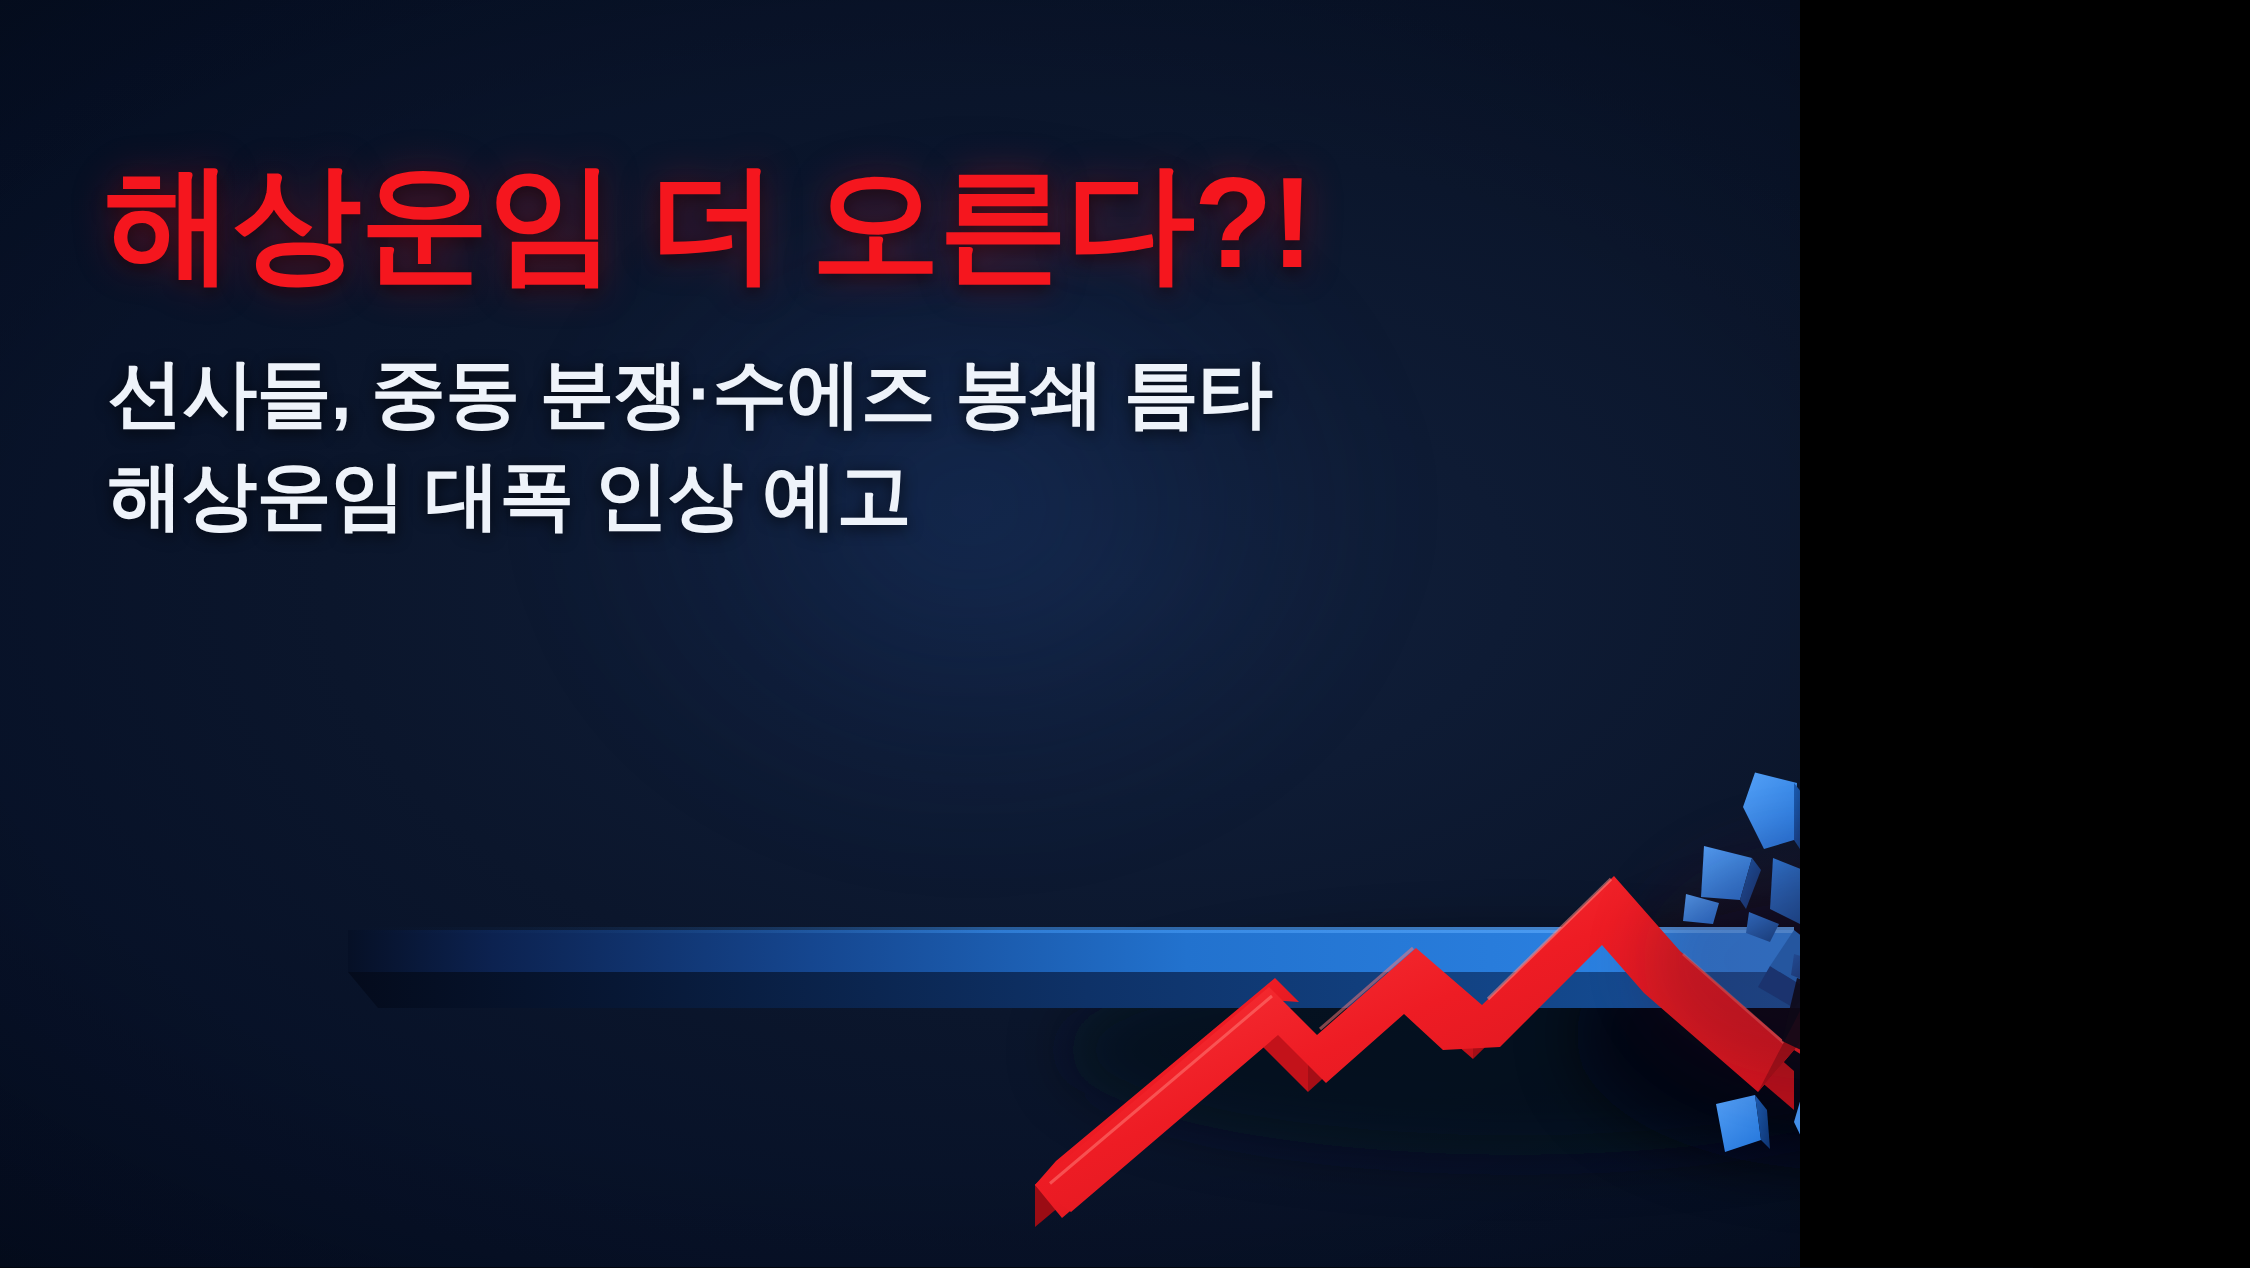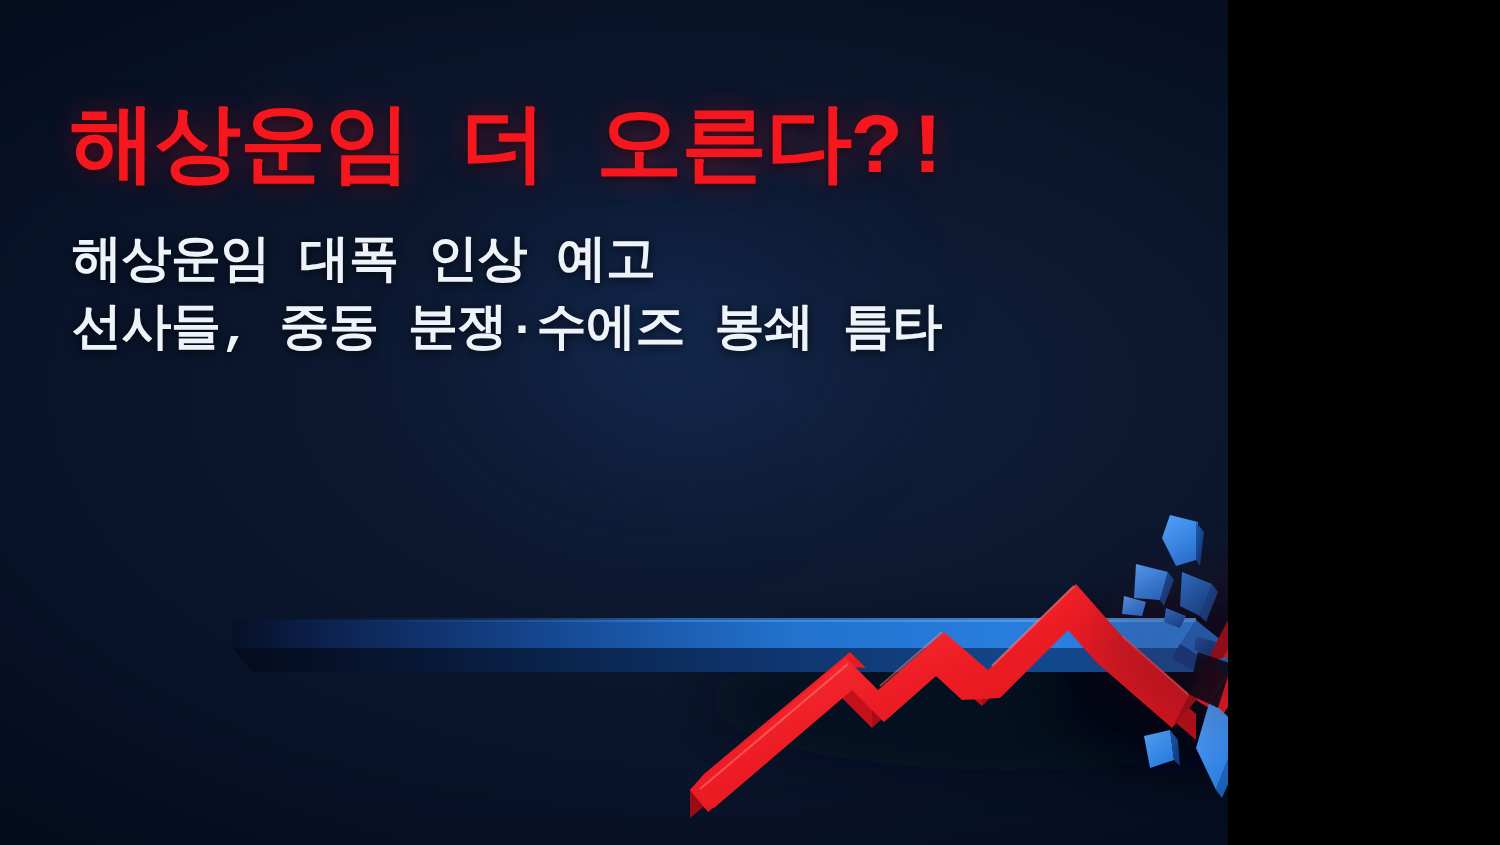--- a/index.html
+++ b/index.html
@@ -1,22 +1,21 @@
 <!DOCTYPE html>
 <html><head>
 <meta charset="utf-8">
 <style>
   html,body{margin:0;padding:0;background:#000;}
   #stage{
     position:relative;
     width:1200px;height:845px;
     overflow:hidden;
-    font-family:Liberation Mono, monospace;
+    font-family:Liberation Sans, sans-serif;
     background:#050D1E;
-    padding-left:28px;
   }
   
   .bg-base{
     position:absolute;inset:0;
     background:
       radial-gradient(115% 90% at 62% 46%, #11203C 0%, #0B162C 38%, #061026 66%, #03091A 100%);
   }
   .bg-vignette{
     position:absolute;inset:0;
     background:radial-gradient(120% 100% at 50% 50%, rgba(0,0,0,0) 42%, rgba(0,0,0,.45) 100%);
@@ -261,17 +260,17 @@
       <polygon points="1198,652 1232,664 1218,708 1188,694" fill="#020814" opacity=".9"></polygon>
     </g>
 
     <ellipse cx="1215" cy="640" rx="120" ry="80" fill="#3A1020" opacity=".22" filter="url(#soft2)"></ellipse>
   </svg>
   </div>
 
   <div class="headline">해상운임 더 오른다?!</div>
 
   <div class="subtitle">
+    <div>선사들, 중동 분쟁·수에즈 봉쇄 틈타</div>
     <div>해상운임 대폭 인상 예고</div>
-    <div>선사들, 중동 분쟁·수에즈 봉쇄 틈타</div>
   </div>
 
 </div>
 
 </body></html>

